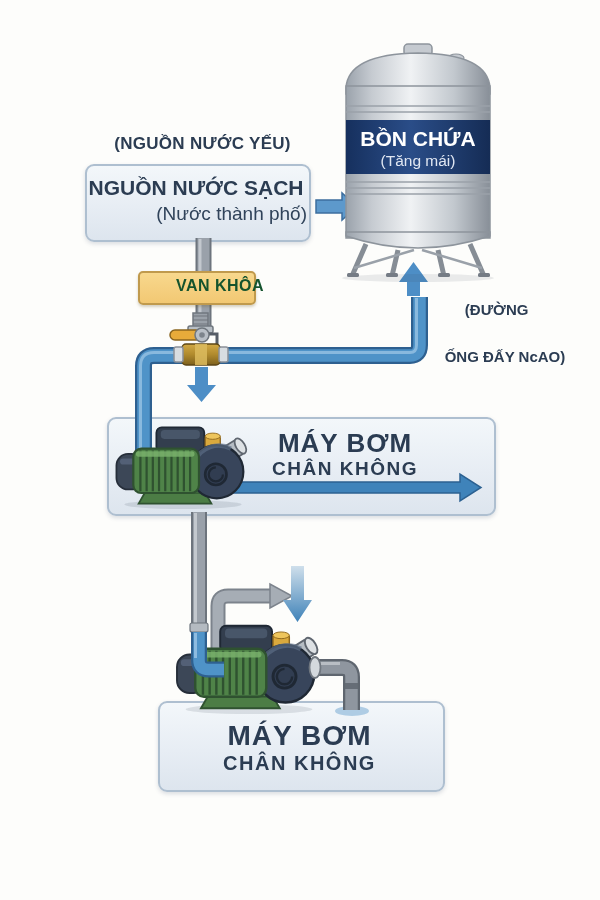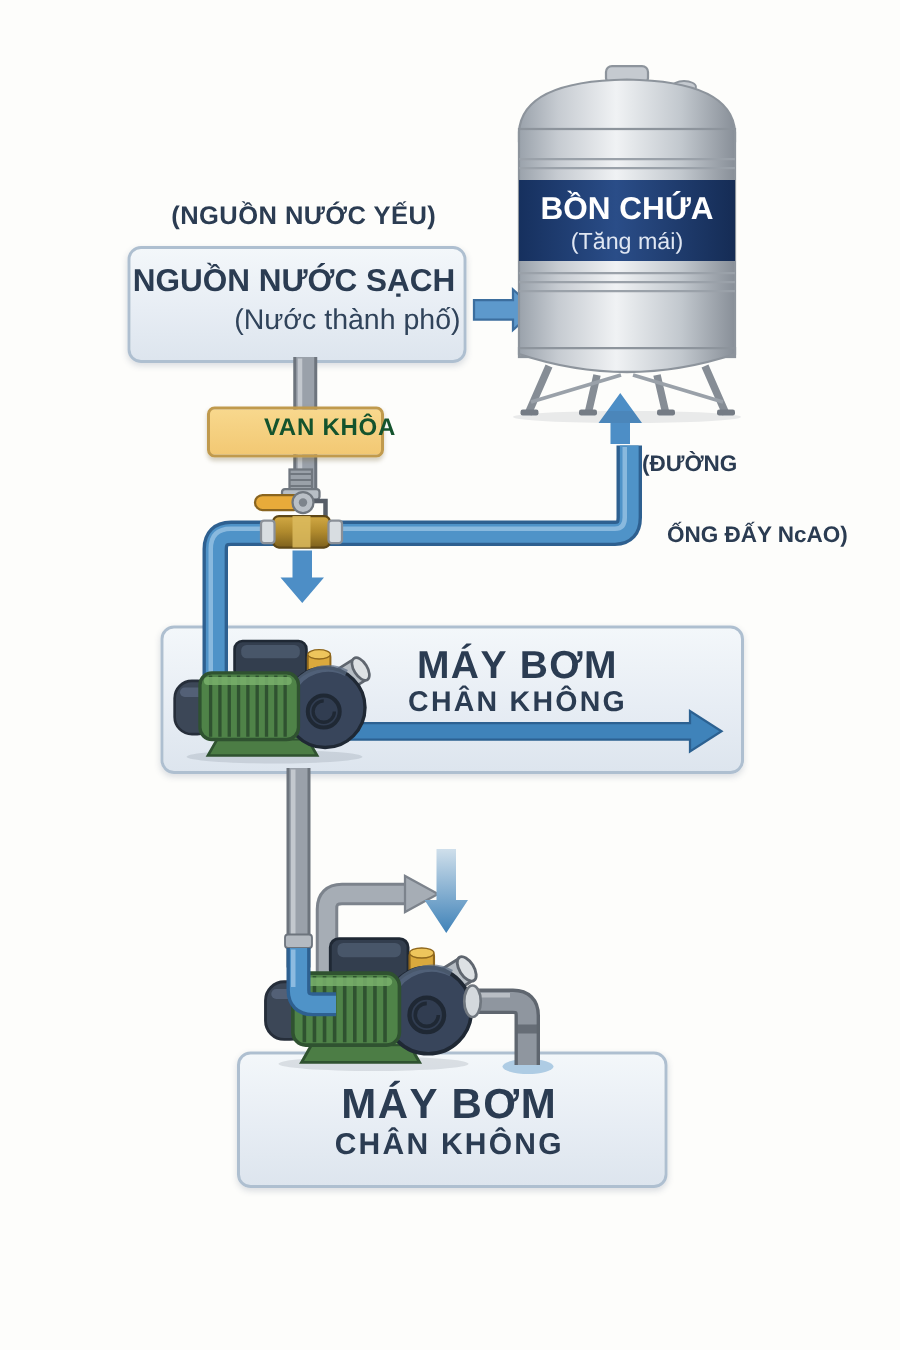--- a/index.html
+++ b/index.html
@@ -10,21 +10,21 @@
          background:linear-gradient(180deg,#f3f7fa 0%,#e7edf4 55%,#dde5ee 100%);
          box-shadow:0 2px 4px rgba(60,80,110,0.18);z-index:1;}
   #weak-note{left:85px;top:134px;width:235px;font-size:17px;text-align:center;letter-spacing:.3px;z-index:6;}
   #source-box{left:85px;top:164px;width:222px;height:74px;}
   #source-title{left:85px;top:176px;width:222px;font-size:21px;text-align:center;z-index:6;}
   #source-sub{left:85px;top:203px;width:222px;font-size:19px;font-weight:normal;text-align:right;z-index:6;color:#30435a;}
   #valve-box{position:absolute;left:138px;top:271px;width:114px;height:30px;z-index:3;
      background:linear-gradient(180deg,#f8d88d,#f2c873);border:2px solid #c09a4d;border-radius:5px;
      box-shadow:0 2px 3px rgba(90,70,20,.25);}
   #valve-label{left:138px;top:277px;width:114px;font-size:16px;text-align:center;color:#14532d;z-index:6;letter-spacing:.5px;margin-left:25px;}
-  #discharge-note{left:428px;top:298px;font-size:15px;line-height:1.55;z-index:6;}
+  #discharge-note{left:428px;top:298px;font-size:15px;line-height:1.55;z-index:6;text-align:center;}
   #pump1-box{left:107px;top:417px;width:385px;height:95px;}
   #pump1-title{left:240px;top:428px;width:210px;font-size:26px;text-align:center;letter-spacing:1px;z-index:6;}
   #pump1-sub{left:240px;top:458px;width:210px;font-size:19px;text-align:center;letter-spacing:1.5px;z-index:6;}
   #conduit-note{left:216px;top:545px;font-size:15.5px;z-index:6;}
   #pump2-box{left:158px;top:701px;width:283px;height:87px;}
   #pump2-title{left:158px;top:720px;width:283px;font-size:28px;text-align:center;letter-spacing:1px;z-index:6;}
   #pump2-sub{left:158px;top:752px;width:283px;font-size:20px;text-align:center;letter-spacing:1.5px;z-index:6;}
   #pipes{position:absolute;left:0;top:0;z-index:2;pointer-events:none;}
   #front-pipes{position:absolute;left:0;top:0;z-index:5;pointer-events:none;}
   #tank{position:absolute;left:338px;top:42px;z-index:4;}

